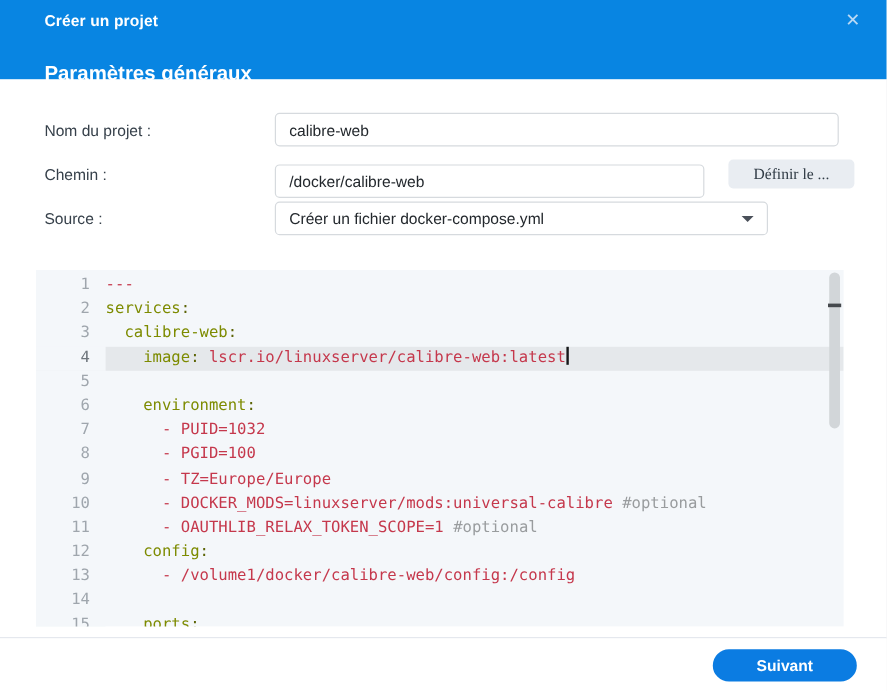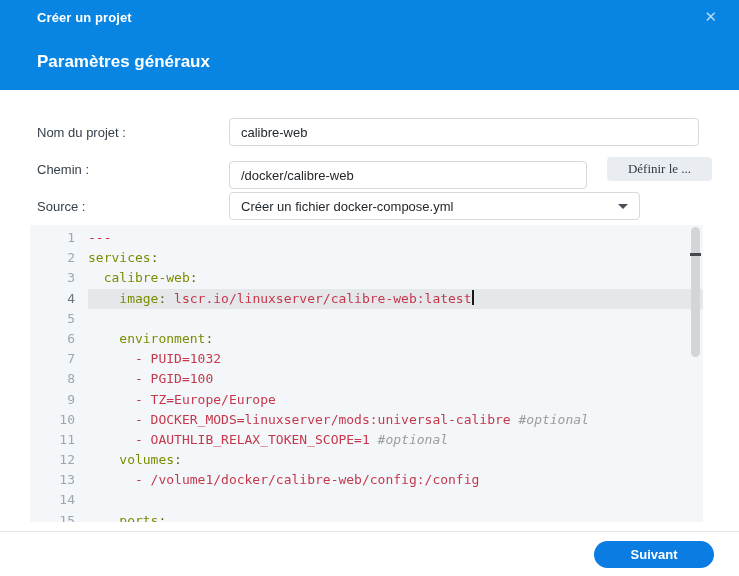--- a/index.html
+++ b/index.html
@@ -9,21 +9,21 @@
   .dialog {
     position: relative;
     width: 739px; height: 576px;
     background: #ffffff;
     overflow: hidden;
   }
 
   
   .header {
     background: #0885e2;
-    height: 90px;
+    height: 66px;
     position: relative;
     color: #ffffff;
   }
   .titlebar {
     display: flex; align-items: center; justify-content: space-between;
     padding: 10px 22px 0 37px;
   }
   .dialog-title { font-size: 13px; font-weight: bold; letter-spacing: .1px; }
   .close-btn {
     color: #b9d9f4; font-size: 15px; font-weight: bold;
@@ -78,21 +78,21 @@
   .code-line { display: flex; height: 20.2px; line-height: 20.2px; white-space: pre; }
   .code-line.active { background: #e5e8eb; }
   .gutter-num {
     flex: none; width: 58px; text-align: right; padding-right: 13px;
     color: #9fa6ad; background: #f4f7fa;
   }
   .code-line.active .gutter-num { color: #6e757c; }
   .tok-key   { color: #7d8b00; }
   .tok-punct { color: #5c6406; }
   .tok-value { color: #c5384c; }
-  .tok-comment { color: #999c9e; font-style: italic; }
+  .tok-comment { color: #999c9e; }
   .tok-plain { color: #3b4248; }
   .caret {
     display: inline-block; width: 2px; height: 15px;
     background: #16181a; vertical-align: -2px; margin-left: 0px;
   }
   .scrollbar-thumb {
     position: absolute; right: 3px; top: 2px;
     width: 9px; height: 130px;
     background: #d2d6d9; border-radius: 5px;
   }
@@ -156,21 +156,21 @@
         <div class="code-line"><span class="gutter-num">2</span><span><span class="tok-key">services</span><span class="tok-punct">:</span></span></div>
         <div class="code-line"><span class="gutter-num">3</span><span><span class="tok-plain">  </span><span class="tok-key">calibre-web</span><span class="tok-punct">:</span></span></div>
         <div class="code-line active"><span class="gutter-num">4</span><span><span class="tok-plain">    </span><span class="tok-key">image</span><span class="tok-punct">:</span><span class="tok-plain"> </span><span class="tok-value">lscr.io/linuxserver/calibre-web:latest</span><span class="caret"></span></span></div>
         <div class="code-line"><span class="gutter-num">5</span></div>
         <div class="code-line"><span class="gutter-num">6</span><span><span class="tok-plain">    </span><span class="tok-key">environment</span><span class="tok-punct">:</span></span></div>
         <div class="code-line"><span class="gutter-num">7</span><span><span class="tok-plain">      </span><span class="tok-value">- PUID=1032</span></span></div>
         <div class="code-line"><span class="gutter-num">8</span><span><span class="tok-plain">      </span><span class="tok-value">- PGID=100</span></span></div>
         <div class="code-line"><span class="gutter-num">9</span><span><span class="tok-plain">      </span><span class="tok-value">- TZ=Europe/Europe</span></span></div>
         <div class="code-line"><span class="gutter-num">10</span><span><span class="tok-plain">      </span><span class="tok-value">- DOCKER_MODS=linuxserver/mods:universal-calibre </span><span class="tok-comment">#optional</span></span></div>
         <div class="code-line"><span class="gutter-num">11</span><span><span class="tok-plain">      </span><span class="tok-value">- OAUTHLIB_RELAX_TOKEN_SCOPE=1 </span><span class="tok-comment">#optional</span></span></div>
-        <div class="code-line"><span class="gutter-num">12</span><span><span class="tok-plain">    </span><span class="tok-key">volumes</span><span class="tok-punct">:</span></span></div>
+        <div class="code-line"><span class="gutter-num">12</span><span><span class="tok-plain">    </span><span class="tok-key">config</span><span class="tok-punct">:</span></span></div>
         <div class="code-line"><span class="gutter-num">13</span><span><span class="tok-plain">      </span><span class="tok-value">- /volume1/docker/calibre-web/config:/config</span></span></div>
         <div class="code-line"><span class="gutter-num">14</span><span><span class="tok-plain">      </span></span></div>
         <div class="code-line"><span class="gutter-num">15</span><span><span class="tok-plain">    </span><span class="tok-key">ports</span><span class="tok-punct">:</span></span></div>
       </div>
     <div class="scrollbar-thumb"></div>
     <div class="scroll-marker"></div>
   </div>
 
   <div class="footer-divider"></div>
   <div class="footer">

